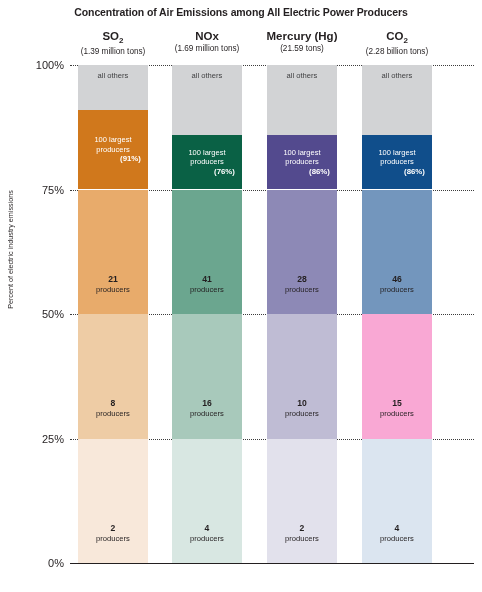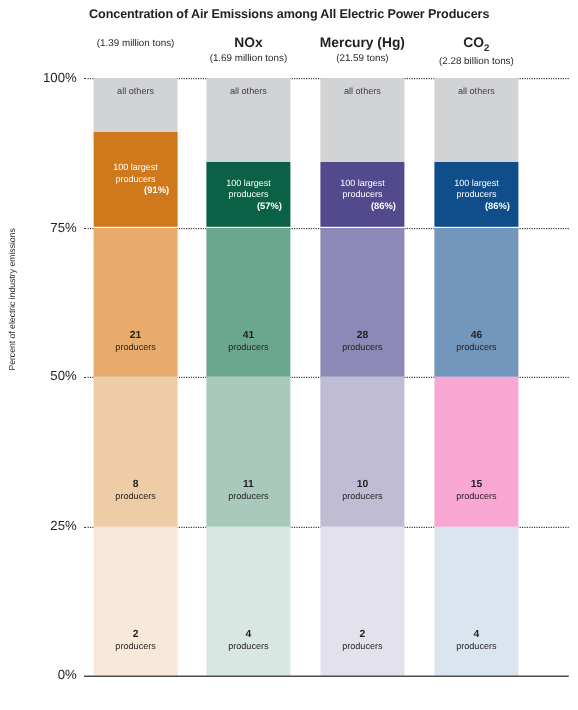--- a/index.html
+++ b/index.html
@@ -133,20 +133,21 @@
   <div id="tick-layer">
       <div class="ytick" style="top: 65px;">100%</div>
       <div class="ytick" style="top: 189.5px;">75%</div>
       <div class="ytick" style="top: 314px;">50%</div>
       <div class="ytick" style="top: 438.5px;">25%</div>
       <div class="ytick" style="top: 563px;">0%</div>
     </div>
 
   <div id="head-layer">
       <div class="col-head" style="left: 52px; width: 122px; top: 30px;">
+        <span class="name">SO<sub>2</sub></span>
         <span class="sub">(1.39 million tons)</span>
       </div>
       <div class="col-head" style="left: 146px; width: 122px; top: 30px;">
         <span class="name">NOx</span>
         <span class="sub">(1.69 million tons)</span>
       </div>
       <div class="col-head" style="left: 241px; width: 122px; top: 30px;">
         <span class="name">Mercury (Hg)</span>
         <span class="sub">(21.59 tons)</span>
       </div>
@@ -180,31 +181,31 @@
             <span class="num">2</span>
             <span class="unit">producers</span>
           </span>
         </div>
       </div>
       <div class="bar" style="left: 172px; width: 70px; top: 65px; height: 498px;">
         <div class="seg top-others" style="top: 0px; height: 69.72px; background: rgb(210, 211, 213);">
           <span class="lbl">all others</span>
         </div>
         <div class="seg largest" style="top: 69.72px; height: 54.78px; background: rgb(10, 97, 69);">
-          <span class="lbl">100 largest<br>producers<br><b>(57%)</b></span>
+          <span class="lbl">100 largest<br>producers<br><b>(76%)</b></span>
         </div>
         <div class="seg count" style="top: 124.5px; height: 124.5px; background: rgb(107, 166, 143); align-items: flex-end;">
           <span class="lbl">
             <span class="num">41</span>
             <span class="unit">producers</span>
           </span>
         </div>
         <div class="seg count" style="top: 249px; height: 124.5px; background: rgb(168, 201, 187);">
           <span class="lbl">
-            <span class="num">11</span>
+            <span class="num">16</span>
             <span class="unit">producers</span>
           </span>
         </div>
         <div class="seg count" style="top: 373.5px; height: 124.5px; background: rgb(216, 231, 226);">
           <span class="lbl">
             <span class="num">4</span>
             <span class="unit">producers</span>
           </span>
         </div>
       </div>

